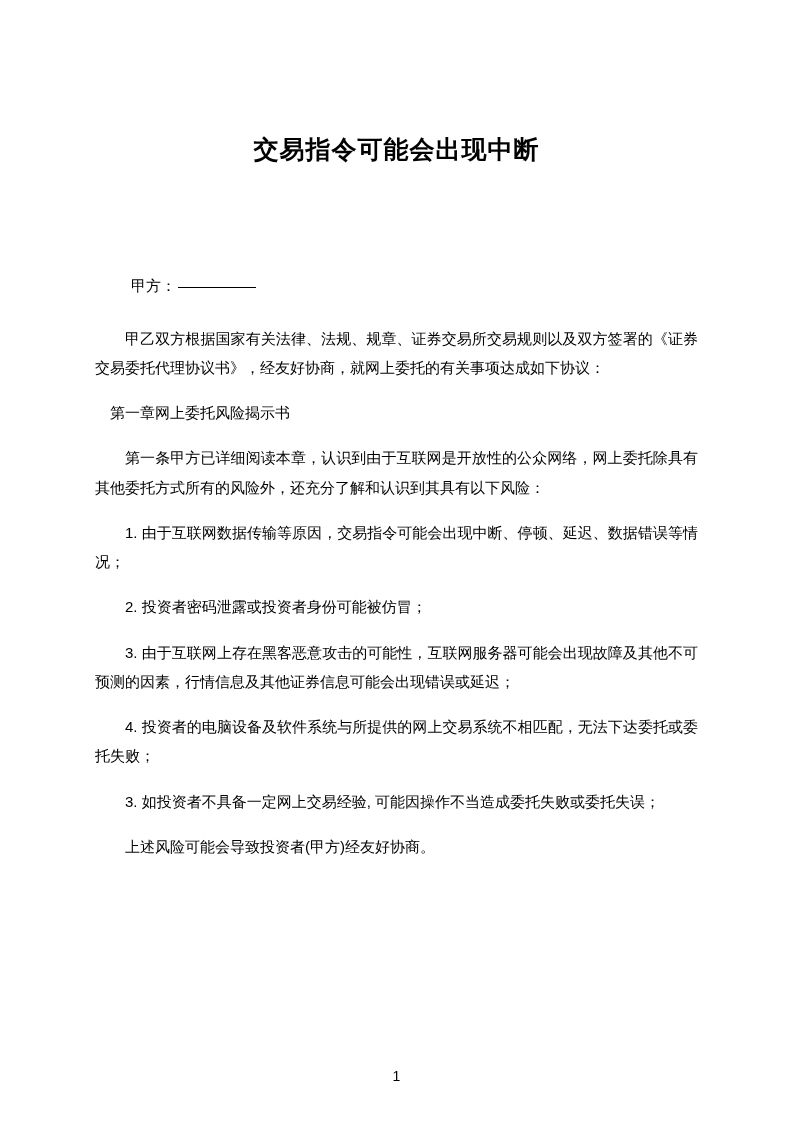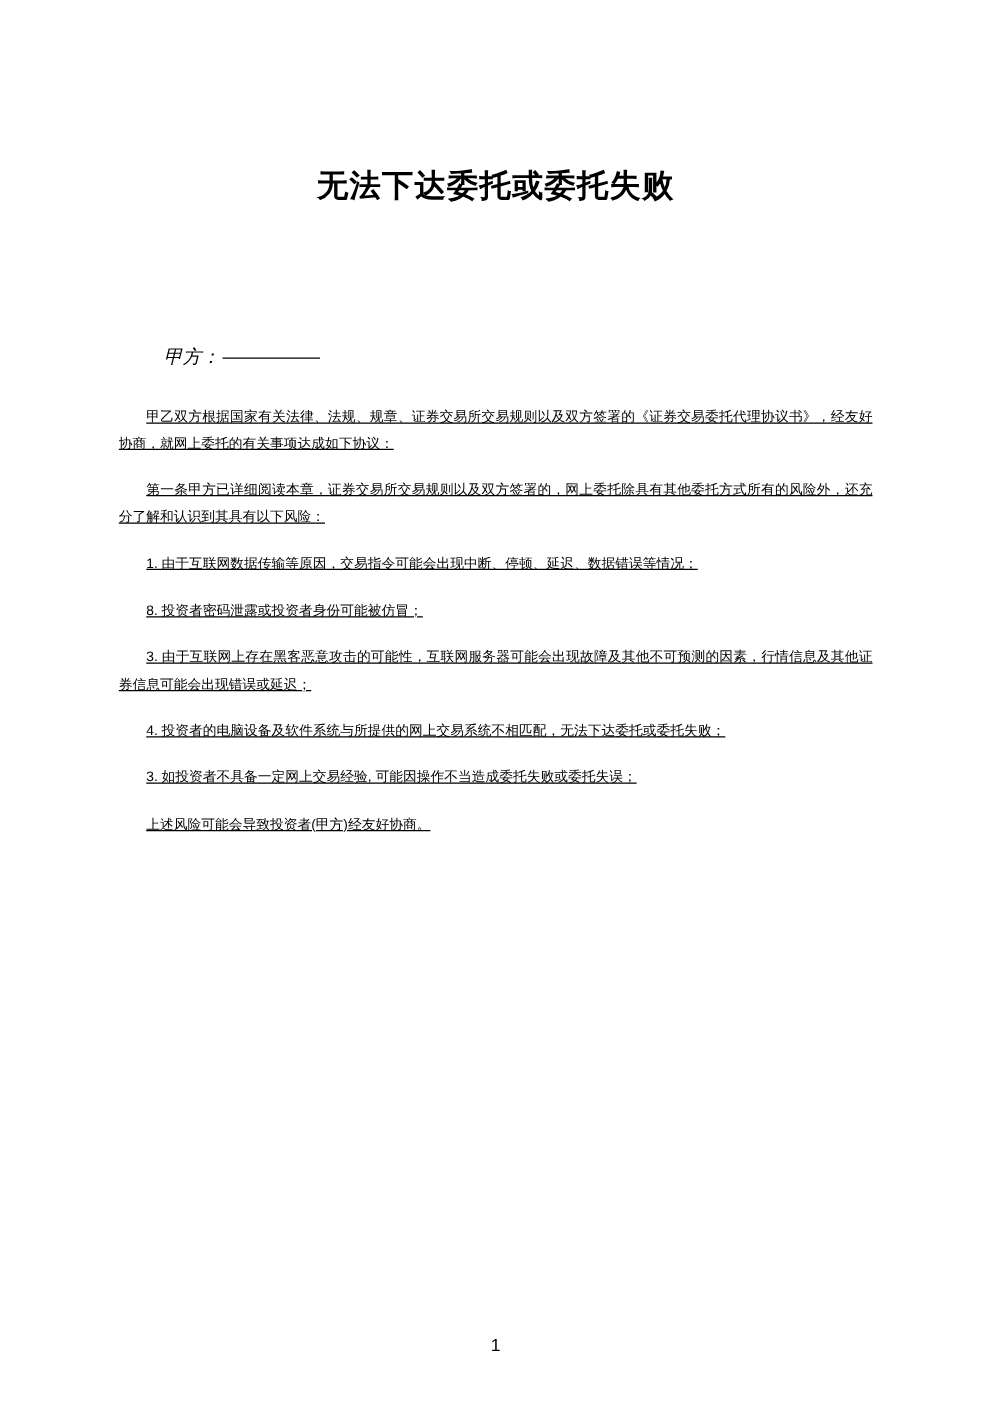--- a/index.html
+++ b/index.html
@@ -26,71 +26,70 @@
     text-align: center;
     font-size: 25px;
     font-weight: bold;
     letter-spacing: 1px;
     margin: 0;
     padding-top: 133px;
     line-height: 1.3;
   }
   .party-block {
     padding-top: 108px;
-    font-style: italic;
   }
   .party-line {
     font-size: 15px;
     line-height: 1.6;
     margin: 0 0 26px 0;
     padding-left: 36px;
   }
   .party-line .blank {
     display: inline-block;
     border-bottom: 1px solid #000;
     width: 78px;
     height: 1px;
     vertical-align: 3px;
     margin-left: 2px;
   }
   p.body-par {
-    font-size: 11px;
+    font-size: 15px;
     line-height: 1.95;
     margin: 16px 0 14px 0;
     text-align: justify;
     text-justify: inter-ideograph;
-    text-decoration: underline;
   }
   p.indent2 { text-indent: 2em; }
   p.indent1 { text-indent: 1em; }
   .page-number {
     position: absolute;
     bottom: 38px;
     left: 0;
     width: 793px;
     text-align: center;
     font-size: 14px;
   }
 </style>
 </head>
 <body>
 
 <div class="page">
 
-  <h1 class="doc-title">无法下达委托或委托失败</h1>
+  <h1 class="doc-title">交易指令可能会出现中断</h1>
 
   <div class="party-block">
     <div class="party-line">
       <span>甲方：</span><span class="blank"></span>
     </div>
   </div>
 
   <p class="body-par indent2">甲乙双方根据国家有关法律、法规、规章、证券交易所交易规则以及双方签署的《证券交易委托代理协议书》，经友好协商，就网上委托的有关事项达成如下协议：</p>
-  <p class="body-par indent2">第一条甲方已详细阅读本章，证券交易所交易规则以及双方签署的，网上委托除具有其他委托方式所有的风险外，还充分了解和认识到其具有以下风险：</p>
+  <p class="body-par indent1">第一章网上委托风险揭示书</p>
+  <p class="body-par indent2">第一条甲方已详细阅读本章，认识到由于互联网是开放性的公众网络，网上委托除具有其他委托方式所有的风险外，还充分了解和认识到其具有以下风险：</p>
   <p class="body-par indent2">1. 由于互联网数据传输等原因，交易指令可能会出现中断、停顿、延迟、数据错误等情况；</p>
-  <p class="body-par indent2">8. 投资者密码泄露或投资者身份可能被仿冒；</p>
+  <p class="body-par indent2">2. 投资者密码泄露或投资者身份可能被仿冒；</p>
   <p class="body-par indent2">3. 由于互联网上存在黑客恶意攻击的可能性，互联网服务器可能会出现故障及其他不可预测的因素，行情信息及其他证券信息可能会出现错误或延迟；</p>
   <p class="body-par indent2">4. 投资者的电脑设备及软件系统与所提供的网上交易系统不相匹配，无法下达委托或委托失败；</p>
   <p class="body-par indent2">3. 如投资者不具备一定网上交易经验, 可能因操作不当造成委托失败或委托失误；</p>
   <p class="body-par indent2">上述风险可能会导致投资者(甲方)经友好协商。</p>
 
   <div class="page-number">1</div>
 </div>
 
 </body></html>

